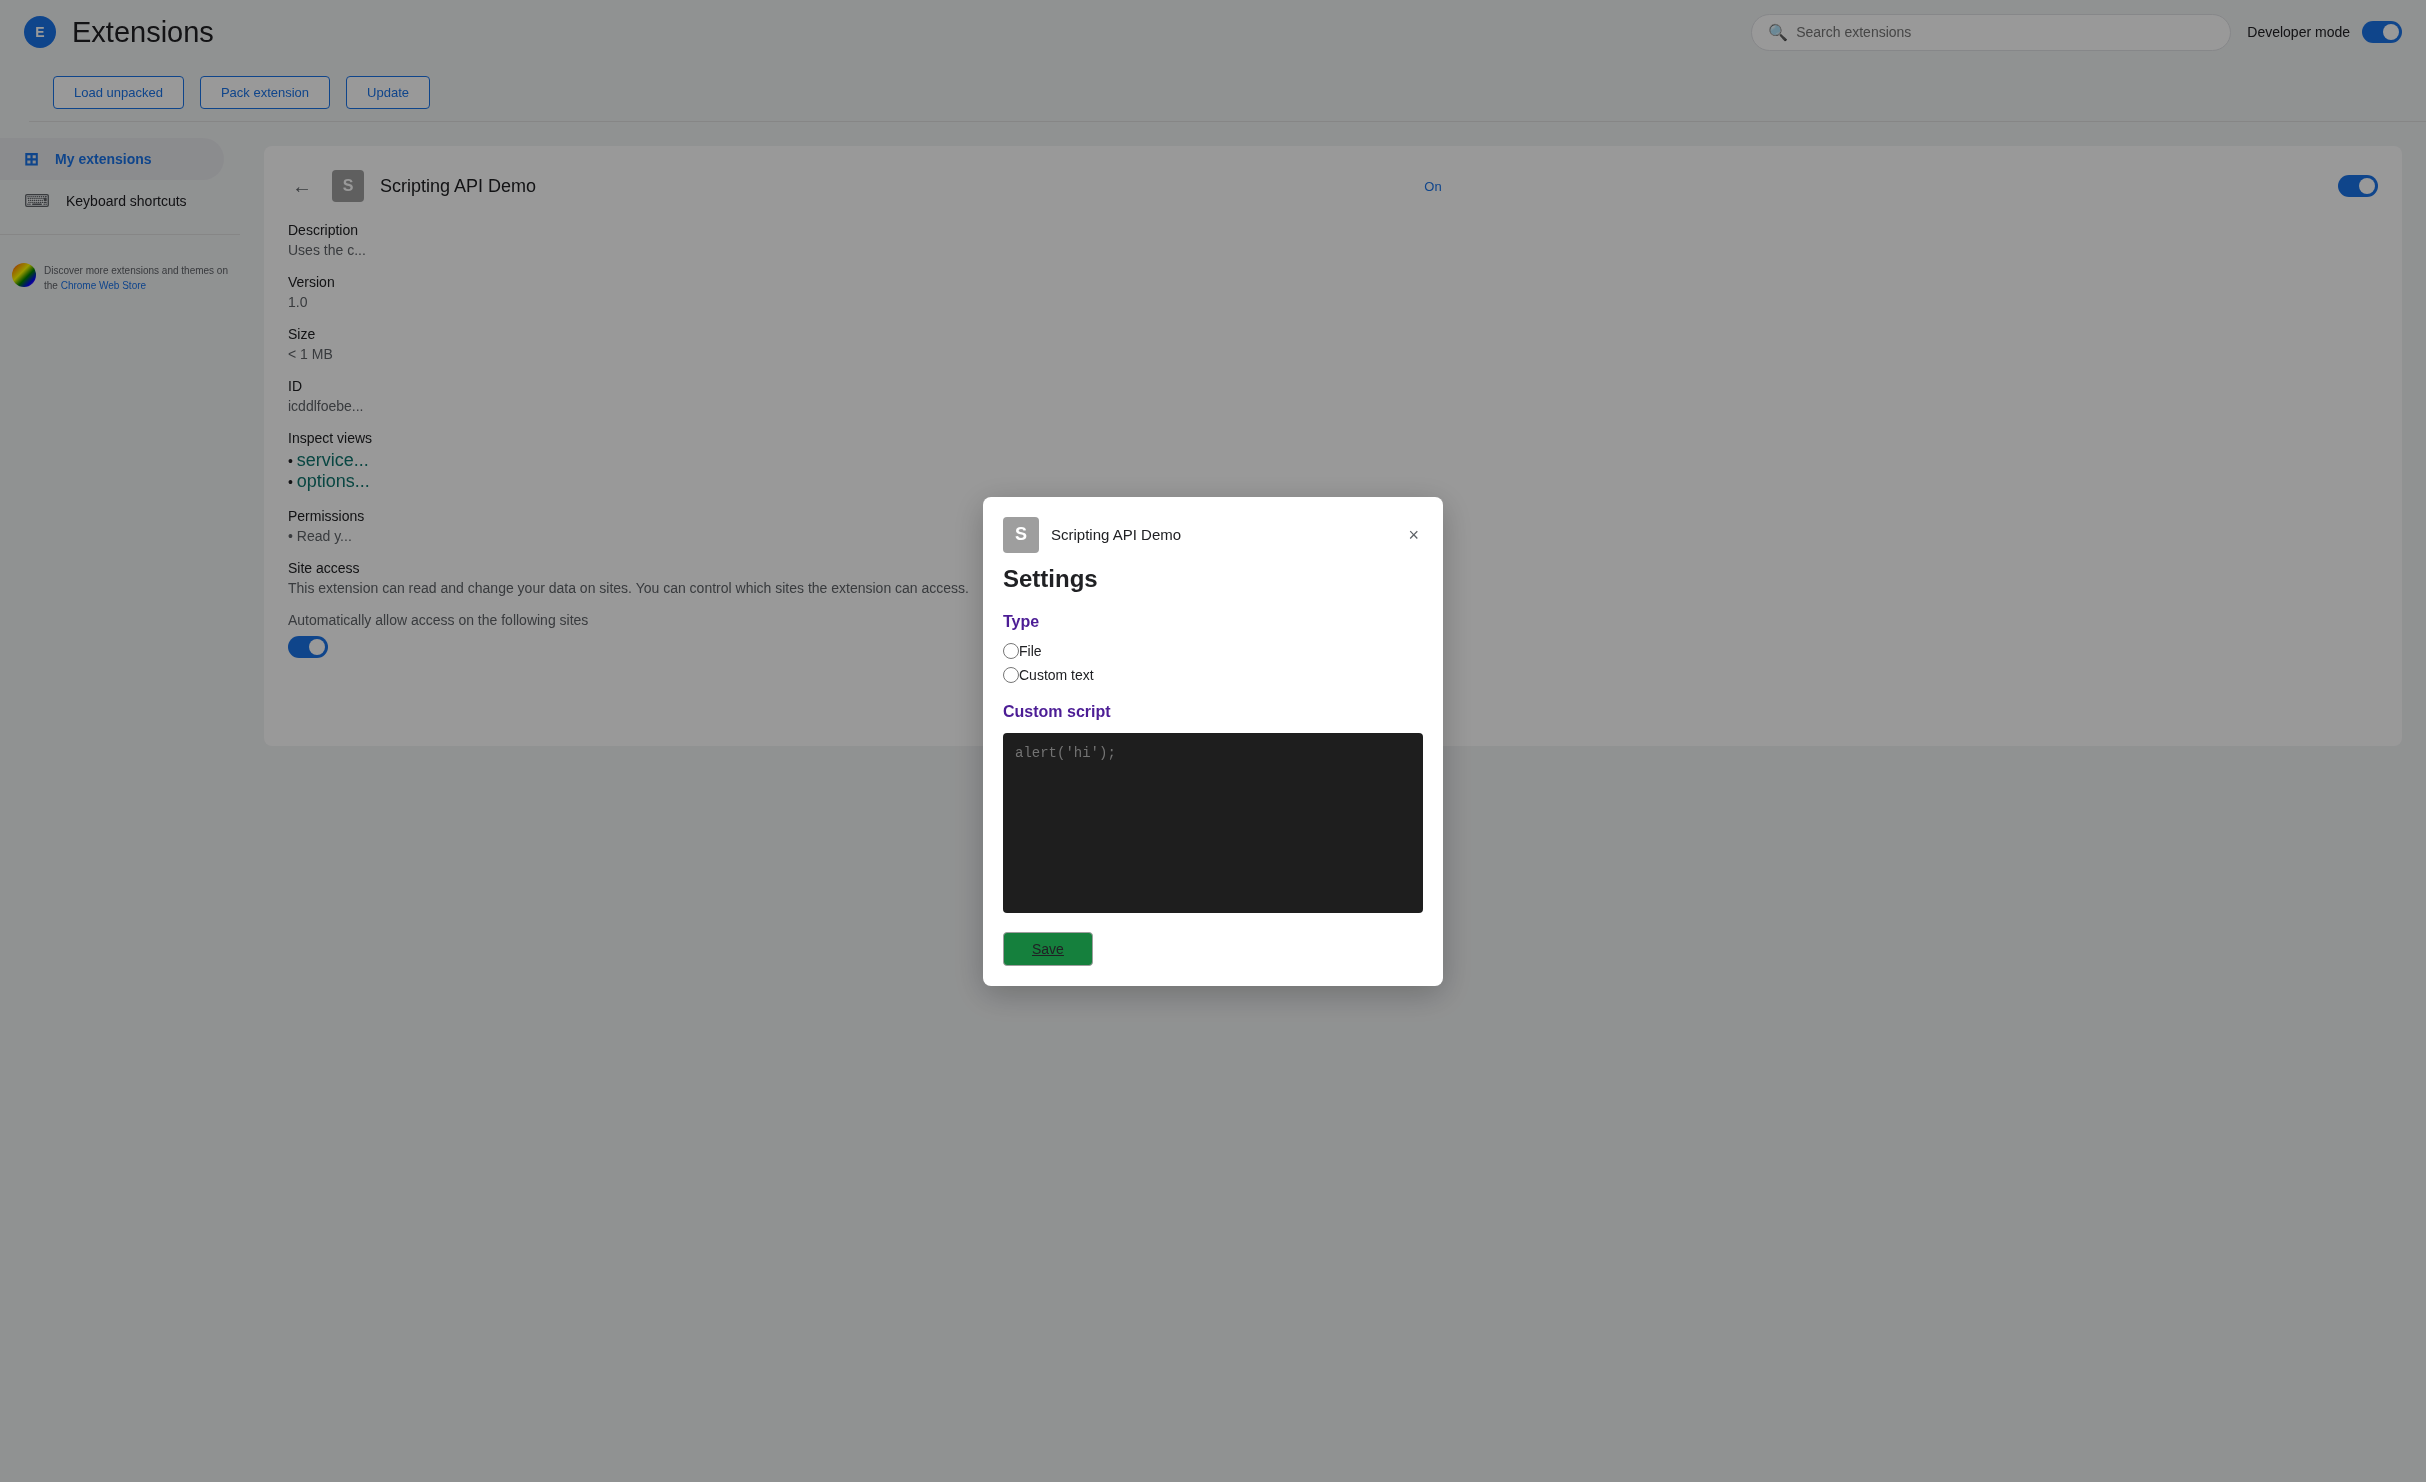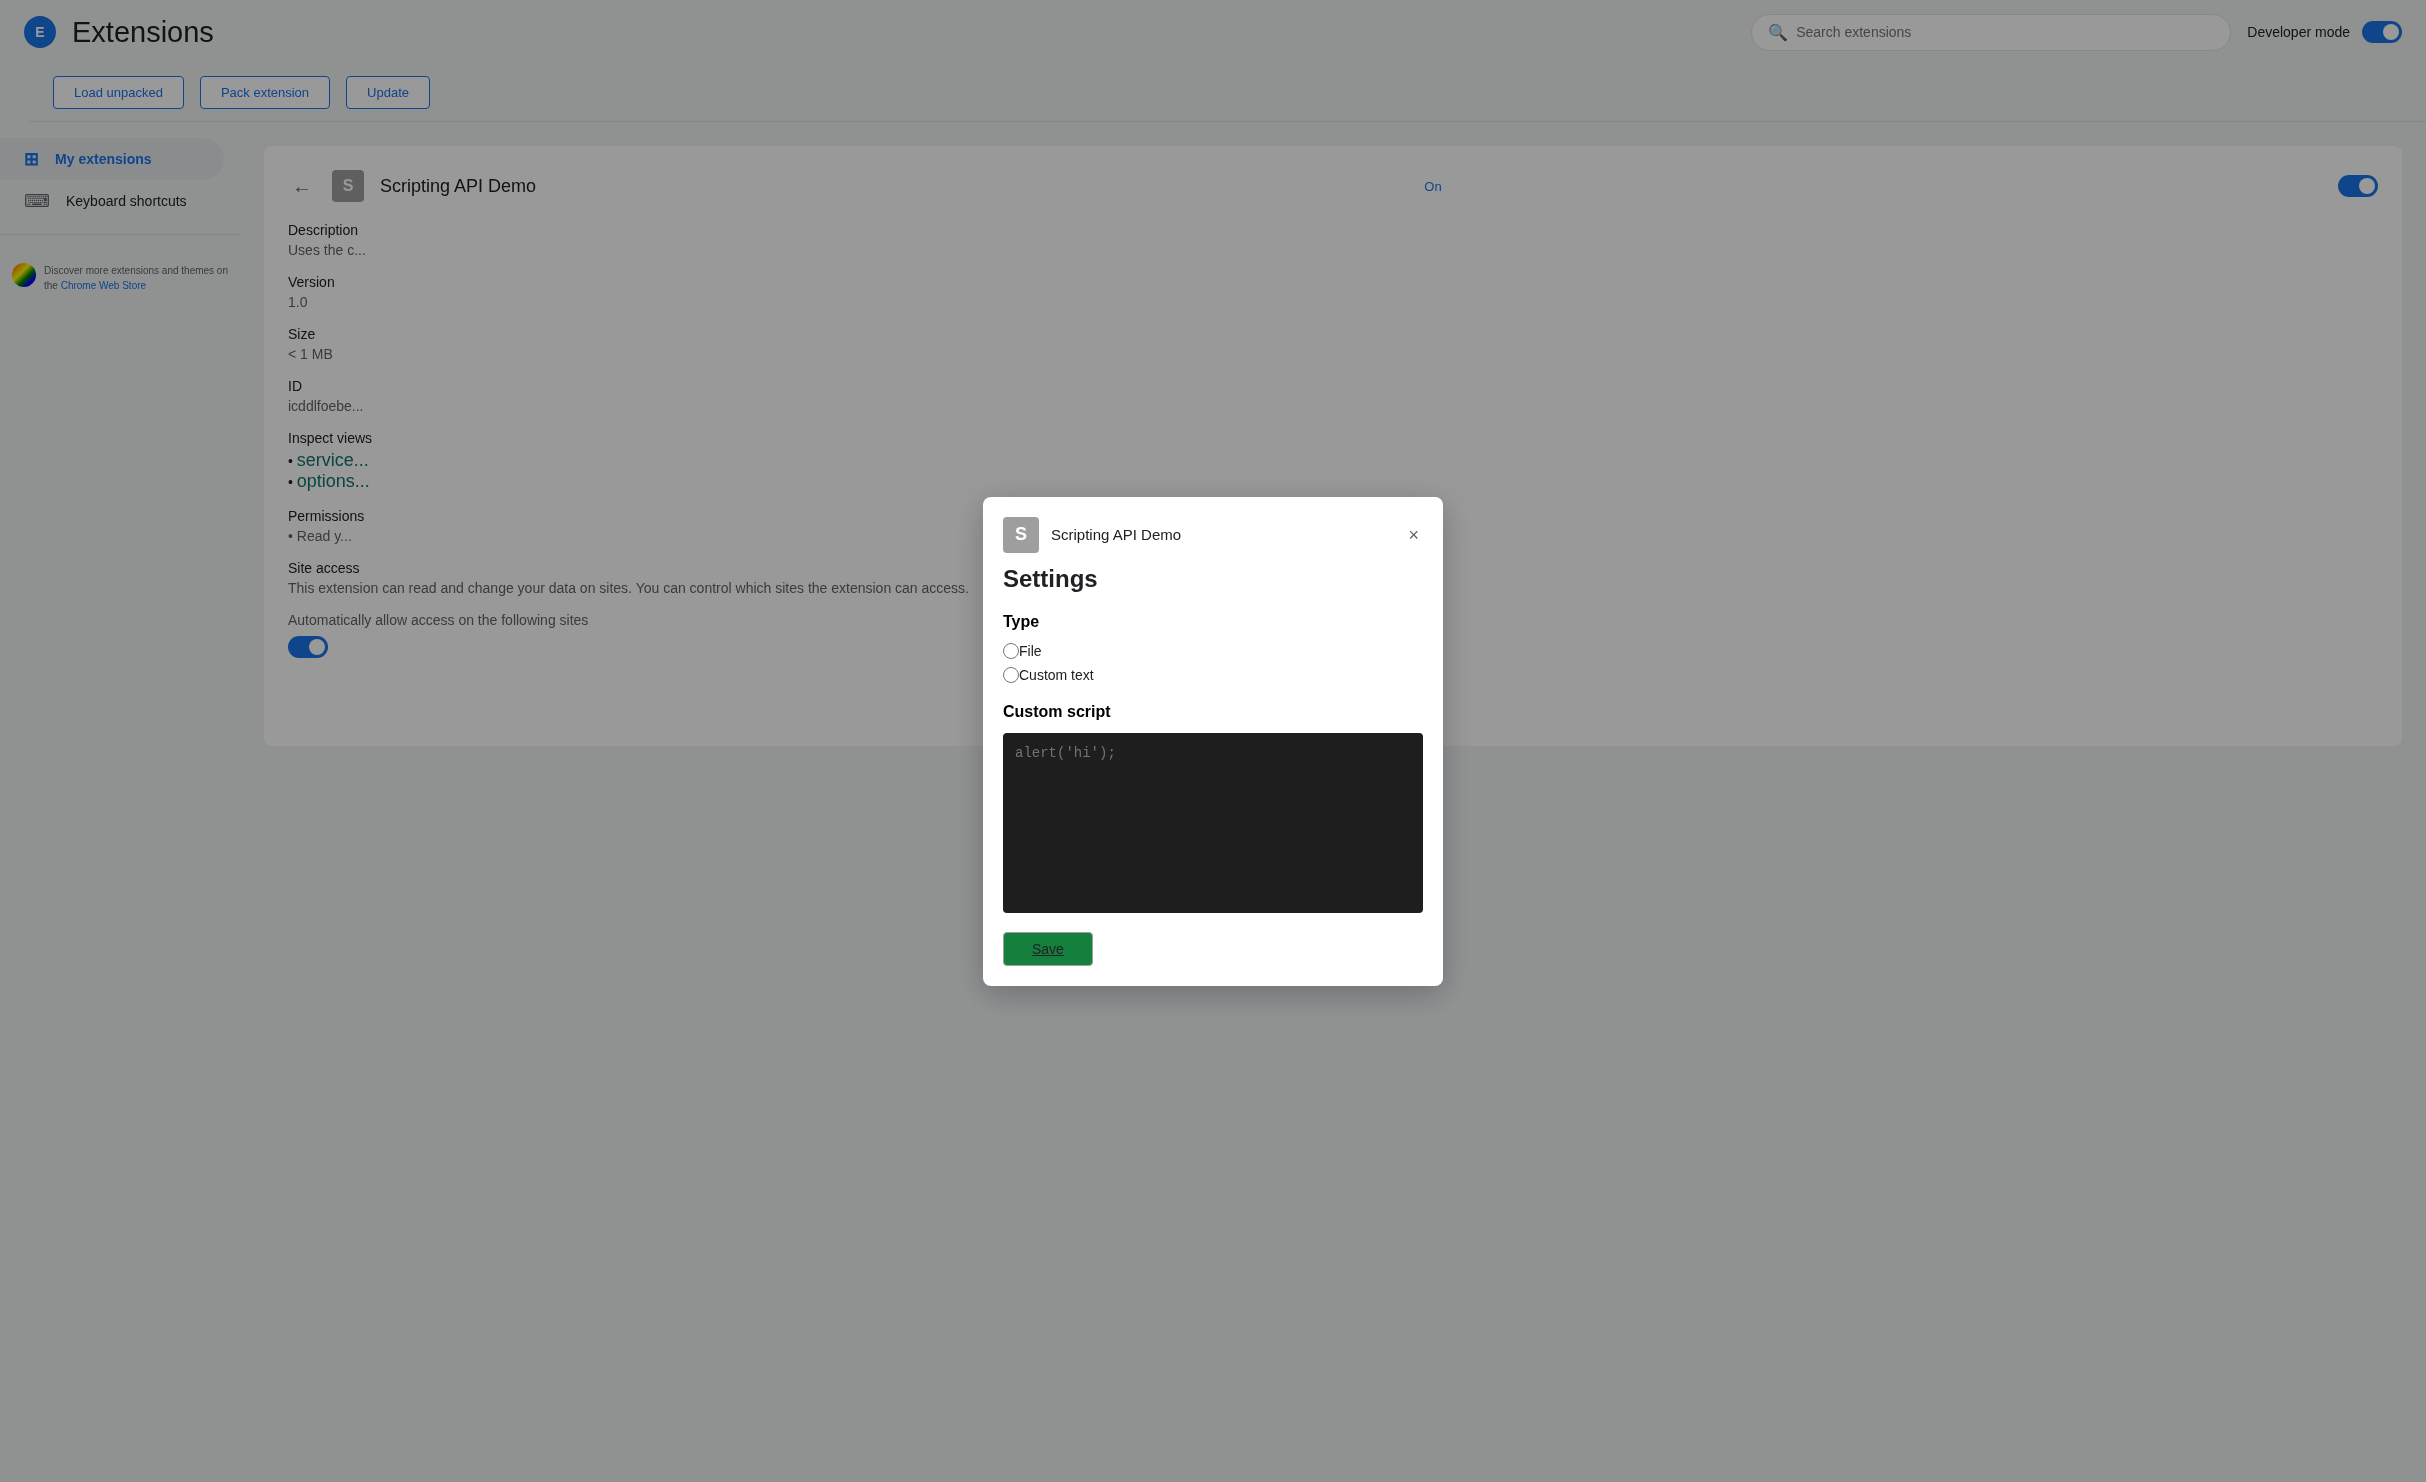--- a/index.html
+++ b/index.html
@@ -252,21 +252,21 @@
     .dialog-body { padding: 0 20px 20px 20px; }
     .dialog-title {
       font-size: 24px;
       font-weight: 700;
       color: #202124;
       margin-bottom: 20px;
     }
     .dialog-section-title {
       font-size: 16px;
       font-weight: 700;
-      color: #000000;
+      color: #4c1d95;
       margin-bottom: 12px;
     }
     .radio-group { display: flex; flex-direction: column; gap: 8px; margin-bottom: 20px; }
     .radio-label {
       display: flex;
       align-items: center;
       gap: 0;
       font-size: 14px;
       color: #202124;
       cursor: pointer;

